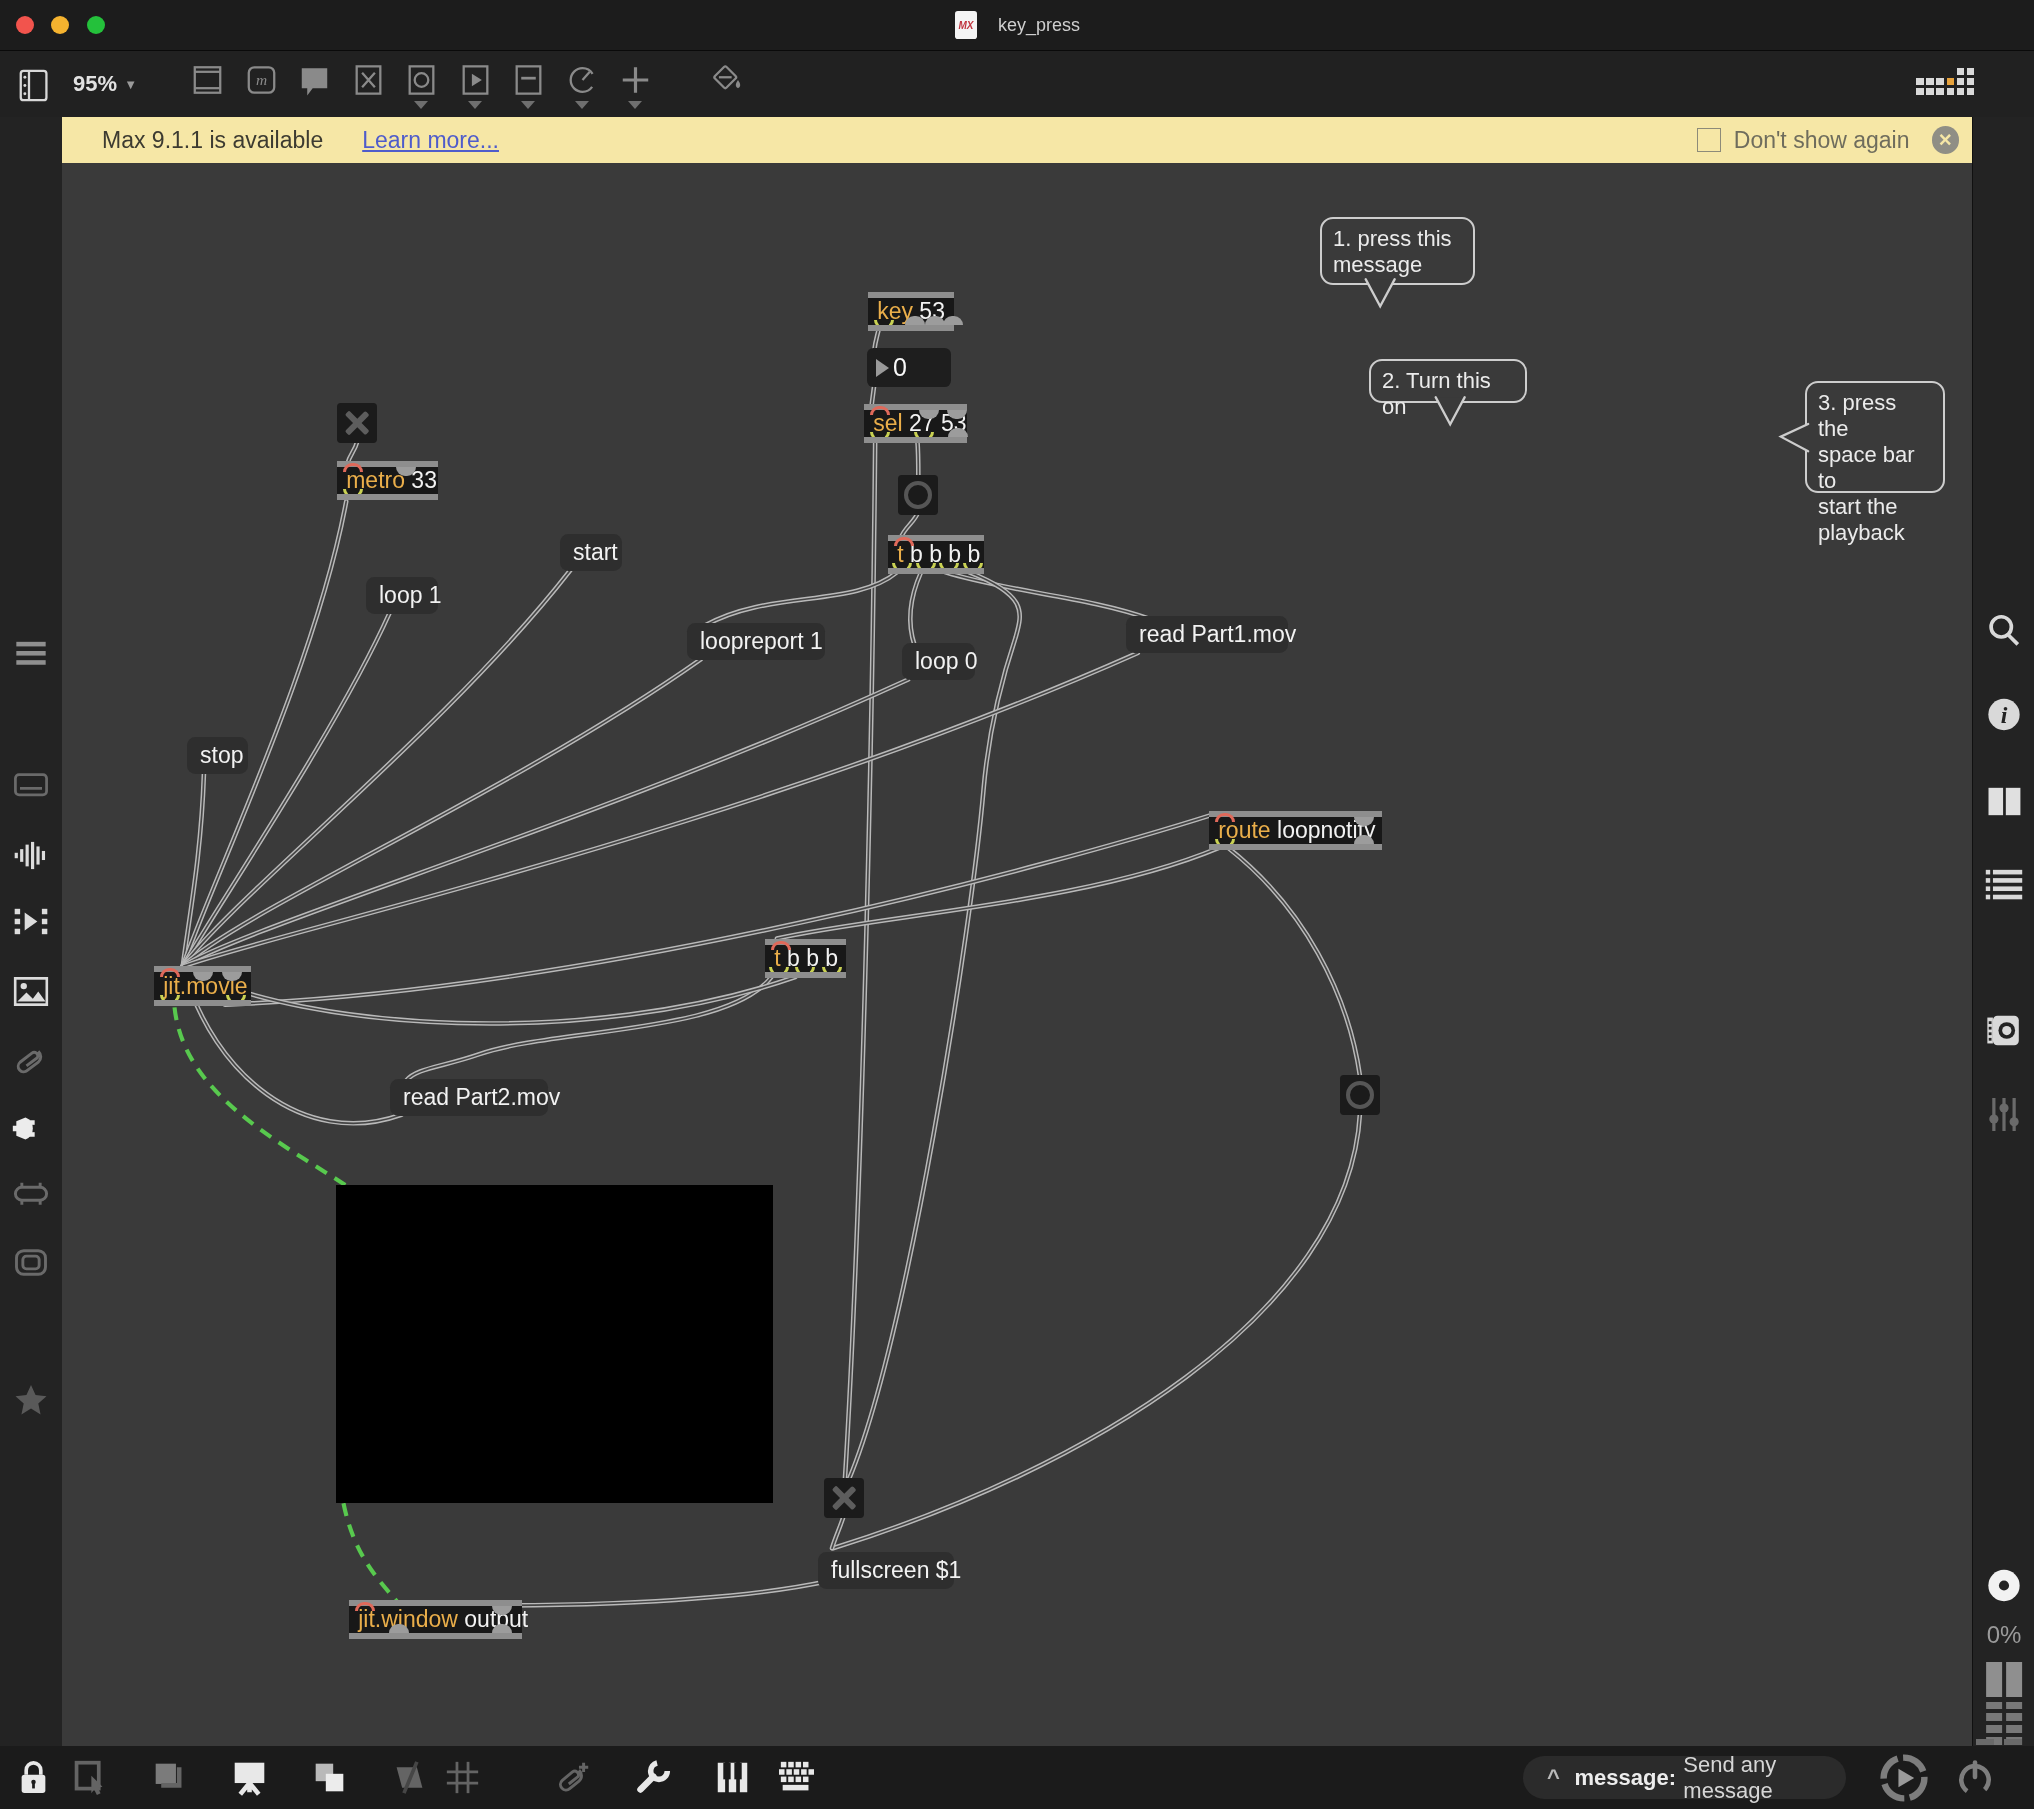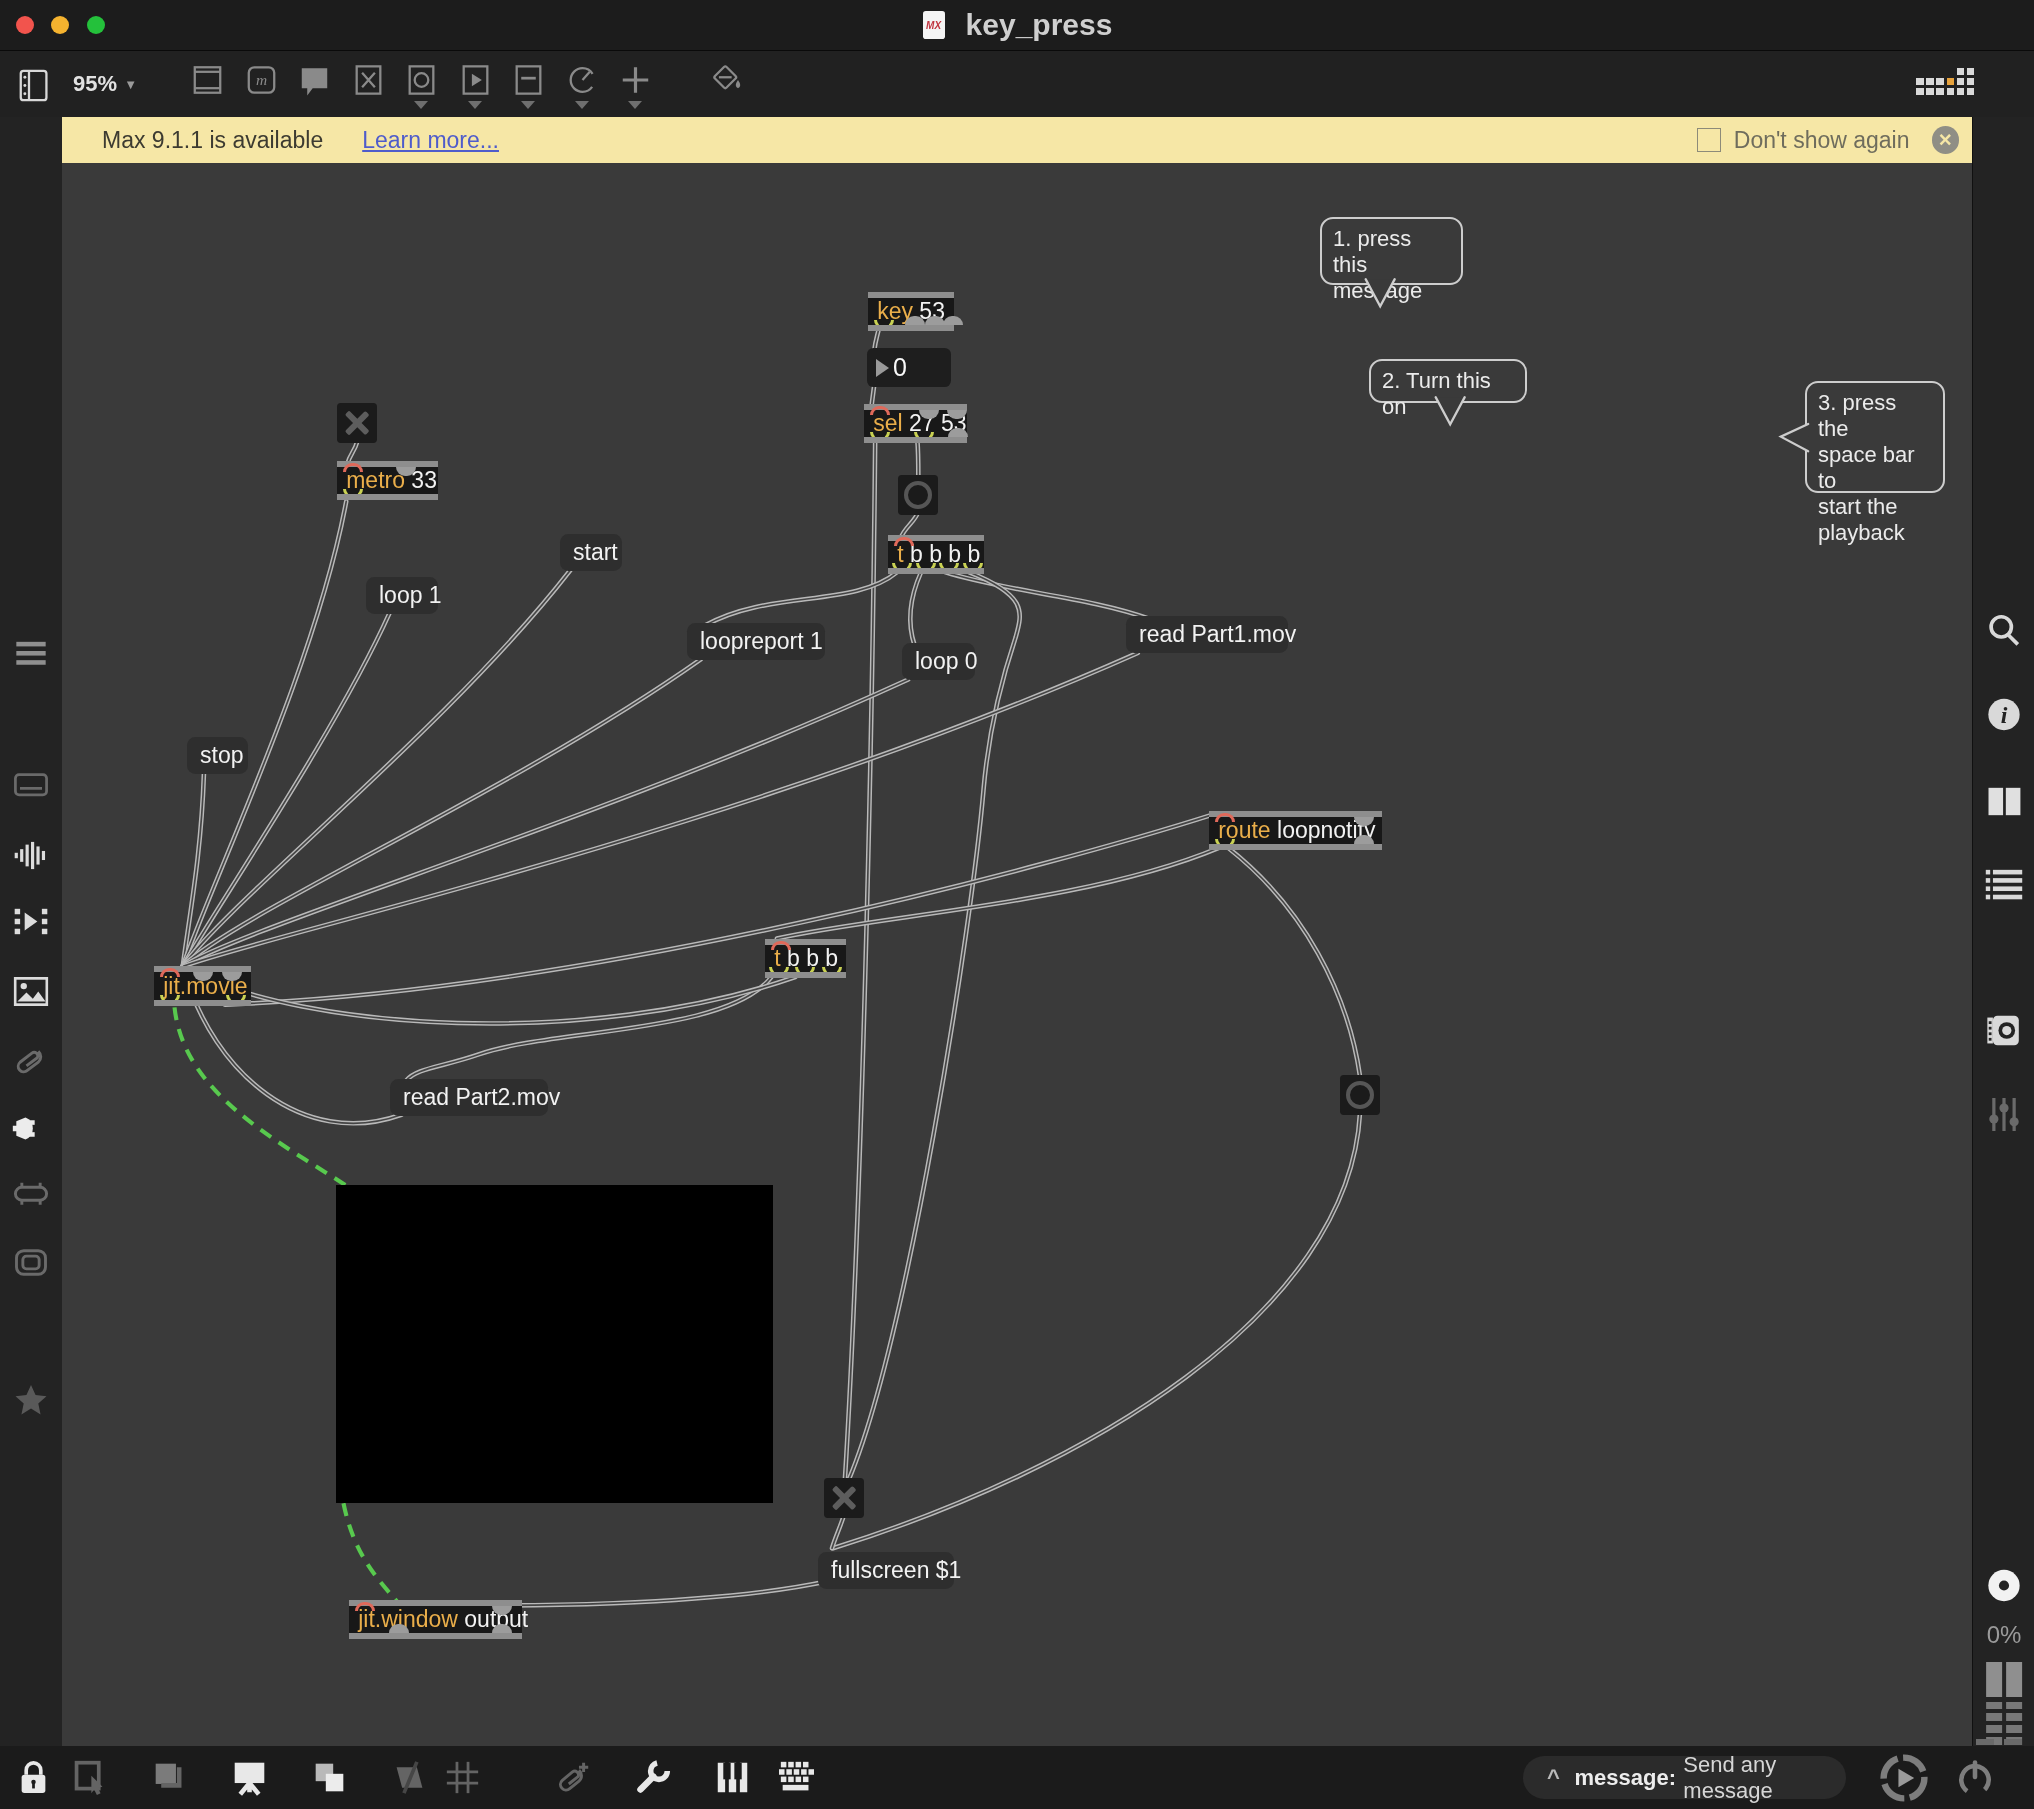--- a/index.html
+++ b/index.html
@@ -7,21 +7,21 @@
        font-family:"Liberation Sans",sans-serif;-webkit-font-smoothing:antialiased;}
   
   .titlebar{position:absolute;left:0;top:0;width:2035px;height:50px;background:#1c1c1c;
             border-bottom:0.9px solid #0a0a0a;}
   .light{position:absolute;top:15.6px;width:18.4px;height:18.4px;border-radius:50%;}
   .titlegrp{position:absolute;left:0;right:0;top:0;height:50px;display:flex;align-items:center;
             justify-content:center;gap:21px;}
   .docicon{width:22px;height:27.5px;background:#f4f4f4;border-radius:2.8px;display:flex;
            align-items:center;justify-content:center;font-size:10px;font-weight:bold;
            color:#c03540;font-style:italic;}
-  .wintitle{font-size:30px;font-weight:bold;color:#cfcfcf;}
+  .wintitle{font-size:18px;font-weight:normal;color:#cfcfcf;}
   
   .topbar{position:absolute;left:0;top:51px;width:2035px;height:66px;background:#212121;}
   .sideicon{position:absolute;left:18.4px;top:16.5px;}
   .zoomctl{position:absolute;left:73px;top:0;height:66px;display:flex;align-items:center;gap:7.3px;
            color:#e2e2e2;font-size:22px;font-weight:bold;}
   .zoomcaret{color:#9a9a9a;font-size:13px;}
   .tools{position:absolute;left:189px;top:9.2px;display:flex;gap:16.5px;}
   .tool{position:relative;width:37px;height:40px;}
   .tool svg{display:block;}
   .tcaret{position:absolute;left:11px;bottom:-9.2px;width:0;height:0;
@@ -396,21 +396,21 @@
     <div class="node pwindow" style="left: 336px; top: 1185px; width: 437px; height: 318px;"></div>
     <div class="node toggle-x" style="left: 824px; top: 1478px; width: 40px; height: 40px;"></div>
     <div class="node msg" style="left: 818px; top: 1552px; width: 136px; height: 37px;"><span>fullscreen $1</span></div>
     <div class="node obj" style="left: 349px; top: 1600px; width: 173px; height: 39px;">
       <span class="txt"><em>jit.window</em> output</span>
       <span class="port in hot" style="left: 5.5px;"></span>
       <span class="port in disc" style="left: 143px;"></span>
       <span class="port out disc" style="left: 40px;"></span>
       <span class="port out disc" style="left: 143px;"></span>
     </div>
-    <div class="bubble" style="left: 1320px; top: 217px; width: 143px; height: 68px;">
+    <div class="bubble" style="left: 1320px; top: 217px; width: 155px; height: 68px;">
       <div>1. press this</div>
       <div>message</div>
       <svg width="40" height="33" style="left: 40px; bottom: -28.5px;" viewBox="0 0 44 36">
         <path fill="#3a3a3a" stroke="#cdcdcd" stroke-width="2.5" stroke-linecap="round" d="M4,0 L20,30 L36,0"></path>
       </svg>
     </div>
     <div class="bubble" style="left: 1341px; top: 359px; width: 158px; height: 44px; margin-left: 28px;">
       <div>2. Turn this on</div>
       <svg width="40" height="33" style="left: 61px; bottom: -28.5px;" viewBox="0 0 44 36">
         <path fill="#3a3a3a" stroke="#cdcdcd" stroke-width="2.5" stroke-linecap="round" d="M4,0 L20,30 L36,0"></path>

